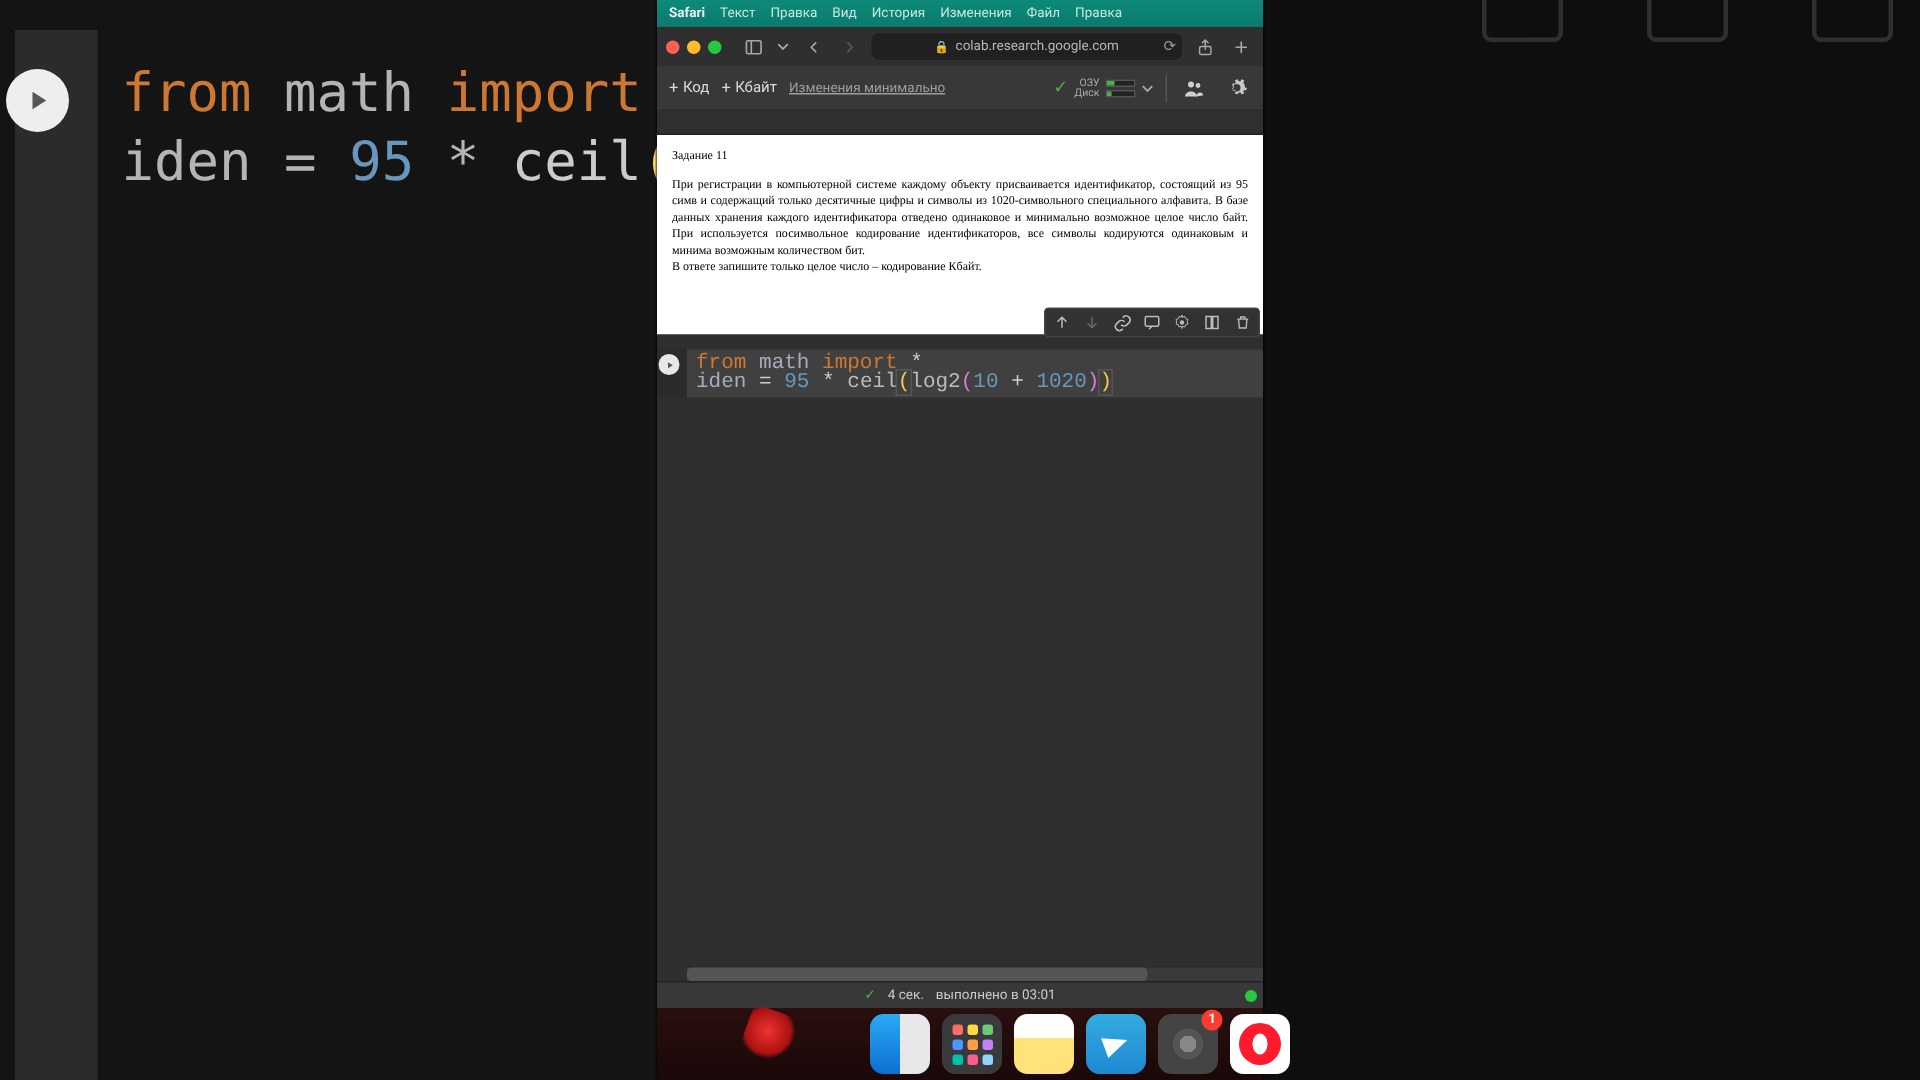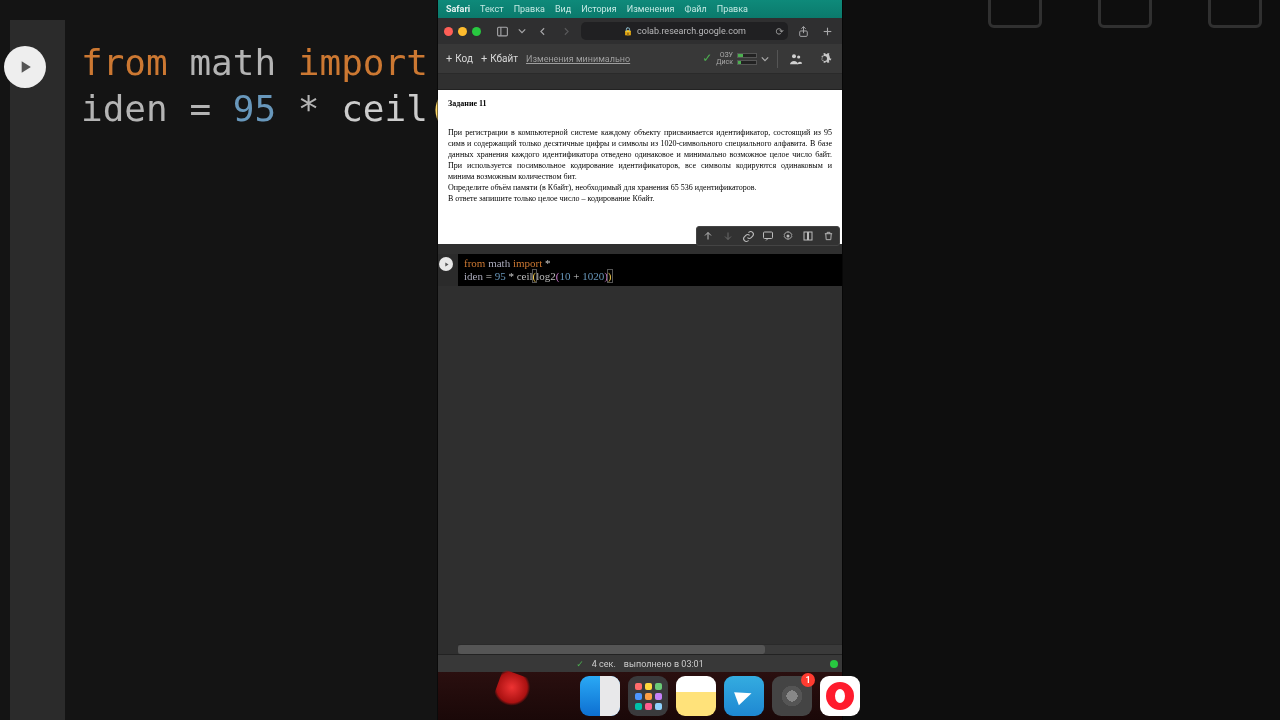--- a/index.html
+++ b/index.html
@@ -120,21 +120,21 @@
   .subheader { height: 16px; background:#303030; border-bottom:1px solid #222; }
 
   
   .text-cell {
     background:#fff; color:#000;
     padding: 8px 10px 40px 10px;
     font-family: "Times New Roman", serif;
     font-size: 8px; line-height: 11px;
     text-align: justify;
   }
-  .text-cell .title { font-weight:700; font-size:8px; margin-bottom:18px; }
+  .text-cell .title { font-weight:400; font-size:8px; margin-bottom:8px; }
 
   
   .code-area { flex:1; background:#2f2f2f; position:relative; display:flex; flex-direction:column; }
   .cell-actions {
     position:absolute; right:2px; top:-18px;
     height:20px; background:#323232; border:1px solid #444;
     display:flex; align-items:center; gap:6px; padding:0 4px;
     border-radius:3px;
   }
   .cell-actions .ic { width:14px; height:14px; color:#bbb; display:flex; align-items:center; justify-content:center;}
@@ -145,24 +145,24 @@
   .code-gutter {
     width:20px; background:#2b2b2b;
     display:flex; align-items:flex-start; justify-content:center; padding-top:3px;
   }
   .run-btn {
     width:14px; height:14px; border-radius:50%;
     background:#e8e8e8; display:flex; align-items:center; justify-content:center;
     position:relative; left:-2px;
   }
   .code-body {
-    flex:1; font-family: Liberation Serif, serif;
-    font-size: 11px; line-height:13px;
+    flex:1; font-family: Liberation Mono, monospace;
+    font-size: 14px; line-height:13px;
     padding: 3px 6px; color:#bbb; white-space:pre;
-    background:#000000;
+    background:#404040;
   }
   .c-key{color:#cc7832;} .c-mod{color:#aab;} .c-op{color:#ccc;}
   .c-num{color:#6897bb;} .c-fn{color:#bbb;}
   .c-br1{color:#f2c94c;} .c-br2{color:#d17fd1;}
   .code-bracket-hl{ outline:1px solid #555; }
 
   .hscroll { height:10px; background:#3a3a3a; margin:0 0 0 20px; border-top:1px solid #2a2a2a;}
   .hscroll div{ height:100%; width:80%; background:#555; border-radius:3px; }
 
   
@@ -336,21 +336,20 @@
           <path d="M12 8a4 4 0 100 8 4 4 0 000-8zm9 4l2 0-1 3-2-1a8 8 0 01-1 2l1 2-3 1-1-2a8 8 0 01-2 0l-1 2-3-1 1-2a8 8 0 01-1-2l-2 1-1-3 2 0a8 8 0 010-2l-2 0 1-3 2 1a8 8 0 011-2l-1-2 3-1 1 2a8 8 0 012 0l1-2 3 1-1 2a8 8 0 011 2z" opacity="0.95"></path>
         </svg>
     </div>
   </div>
 
   <div class="subheader"></div>
 
   <div class="text-cell">
     <div class="title">Задание 11</div>
     <div>При регистрации в компьютерной системе каждому объекту присваивается идентификатор, состоящий из 95 симв и содержащий только десятичные цифры и символы из 1020-символьного специального алфавита. В базе данных хранения каждого идентификатора отведено одинаковое и минимально возможное целое число байт. При используется посимвольное кодирование идентификаторов, все символы кодируются одинаковым и минима возможным количеством бит.</div>
-    <div>Определите объём памяти (в Кбайт), необходимый для хранения 65 536 идентификаторов.</div>
     <div>В ответе запишите только целое число – кодирование Кбайт.</div>
   </div>
 
   <div class="code-area">
     <div class="cell-actions">
       <div class="ic">
           <svg width="12" height="12" viewBox="0 0 24 24" stroke="currentColor" fill="none" stroke-width="2">
             <path d="M12 19V5M6 11l6-6 6 6"></path>
           </svg>
         </div>

